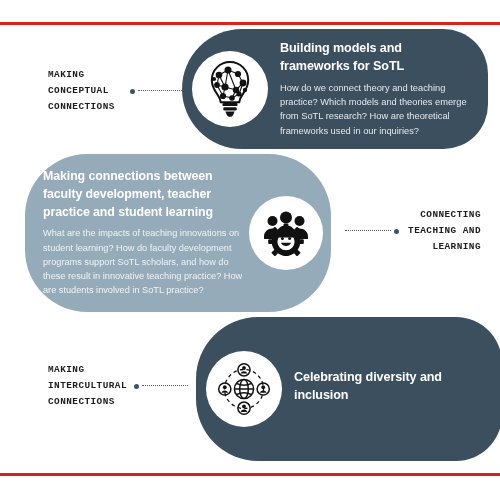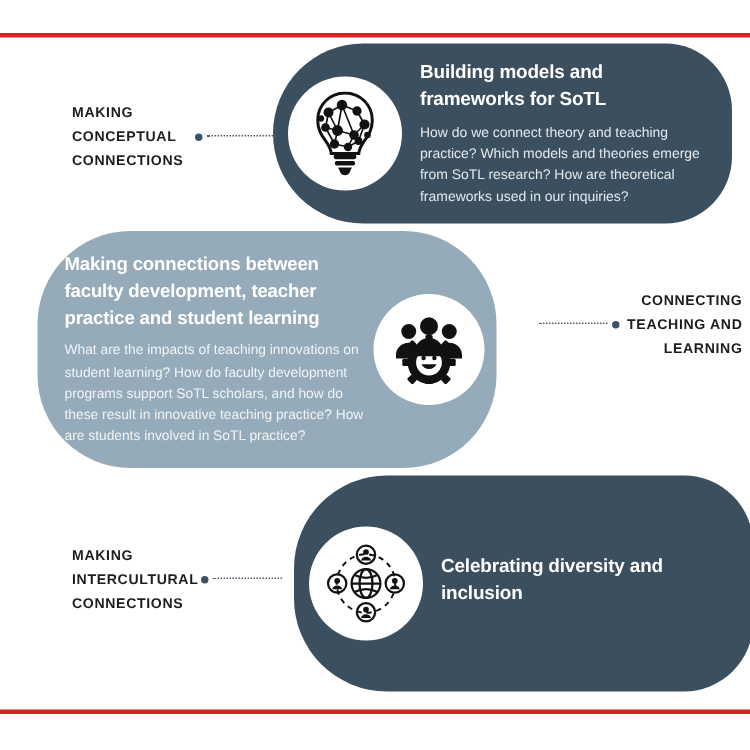--- a/index.html
+++ b/index.html
@@ -106,20 +106,21 @@
     margin: 0;
   }
   #card-teaching .card-title { font-size: 12.4px; }
   #card-teaching .card-body  { color: #f0f4f6; font-size: 9.2px; }
 
   
   .connector {
     position: absolute;
     display: flex;
     align-items: center;
+    font-family: Liberation Mono, monospace;
   }
   .connector-label {
     font-size: 9.4px;
     font-weight: bold;
     letter-spacing: 0.45px;
     line-height: 1.72;
     color: #1d1d1d;
     white-space: pre-line;
   }
   .dotted-line {
@@ -138,23 +139,22 @@
   #connector-conceptual {
     left: 48px;
     top: 67px;
     width: 140px;
   }
   #connector-conceptual .connector-label { width: 82px; text-align: left; }
   #connector-conceptual .dotted-line     { width: 46px; margin-left: 3px; }
 
   #connector-teaching {
     left: 345px;
-    top: 192px;
+    top: 207px;
     width: 150px;
-    justify-content: flex-end;
   }
   #connector-teaching .dotted-line     { width: 46px; margin-right: 3px; }
   #connector-teaching .connector-label { width: 82px; text-align: right; }
 
   #connector-intercultural {
     left: 48px;
     top: 362px;
     width: 145px;
   }
   #connector-intercultural .connector-label { width: 86px; text-align: left; }

